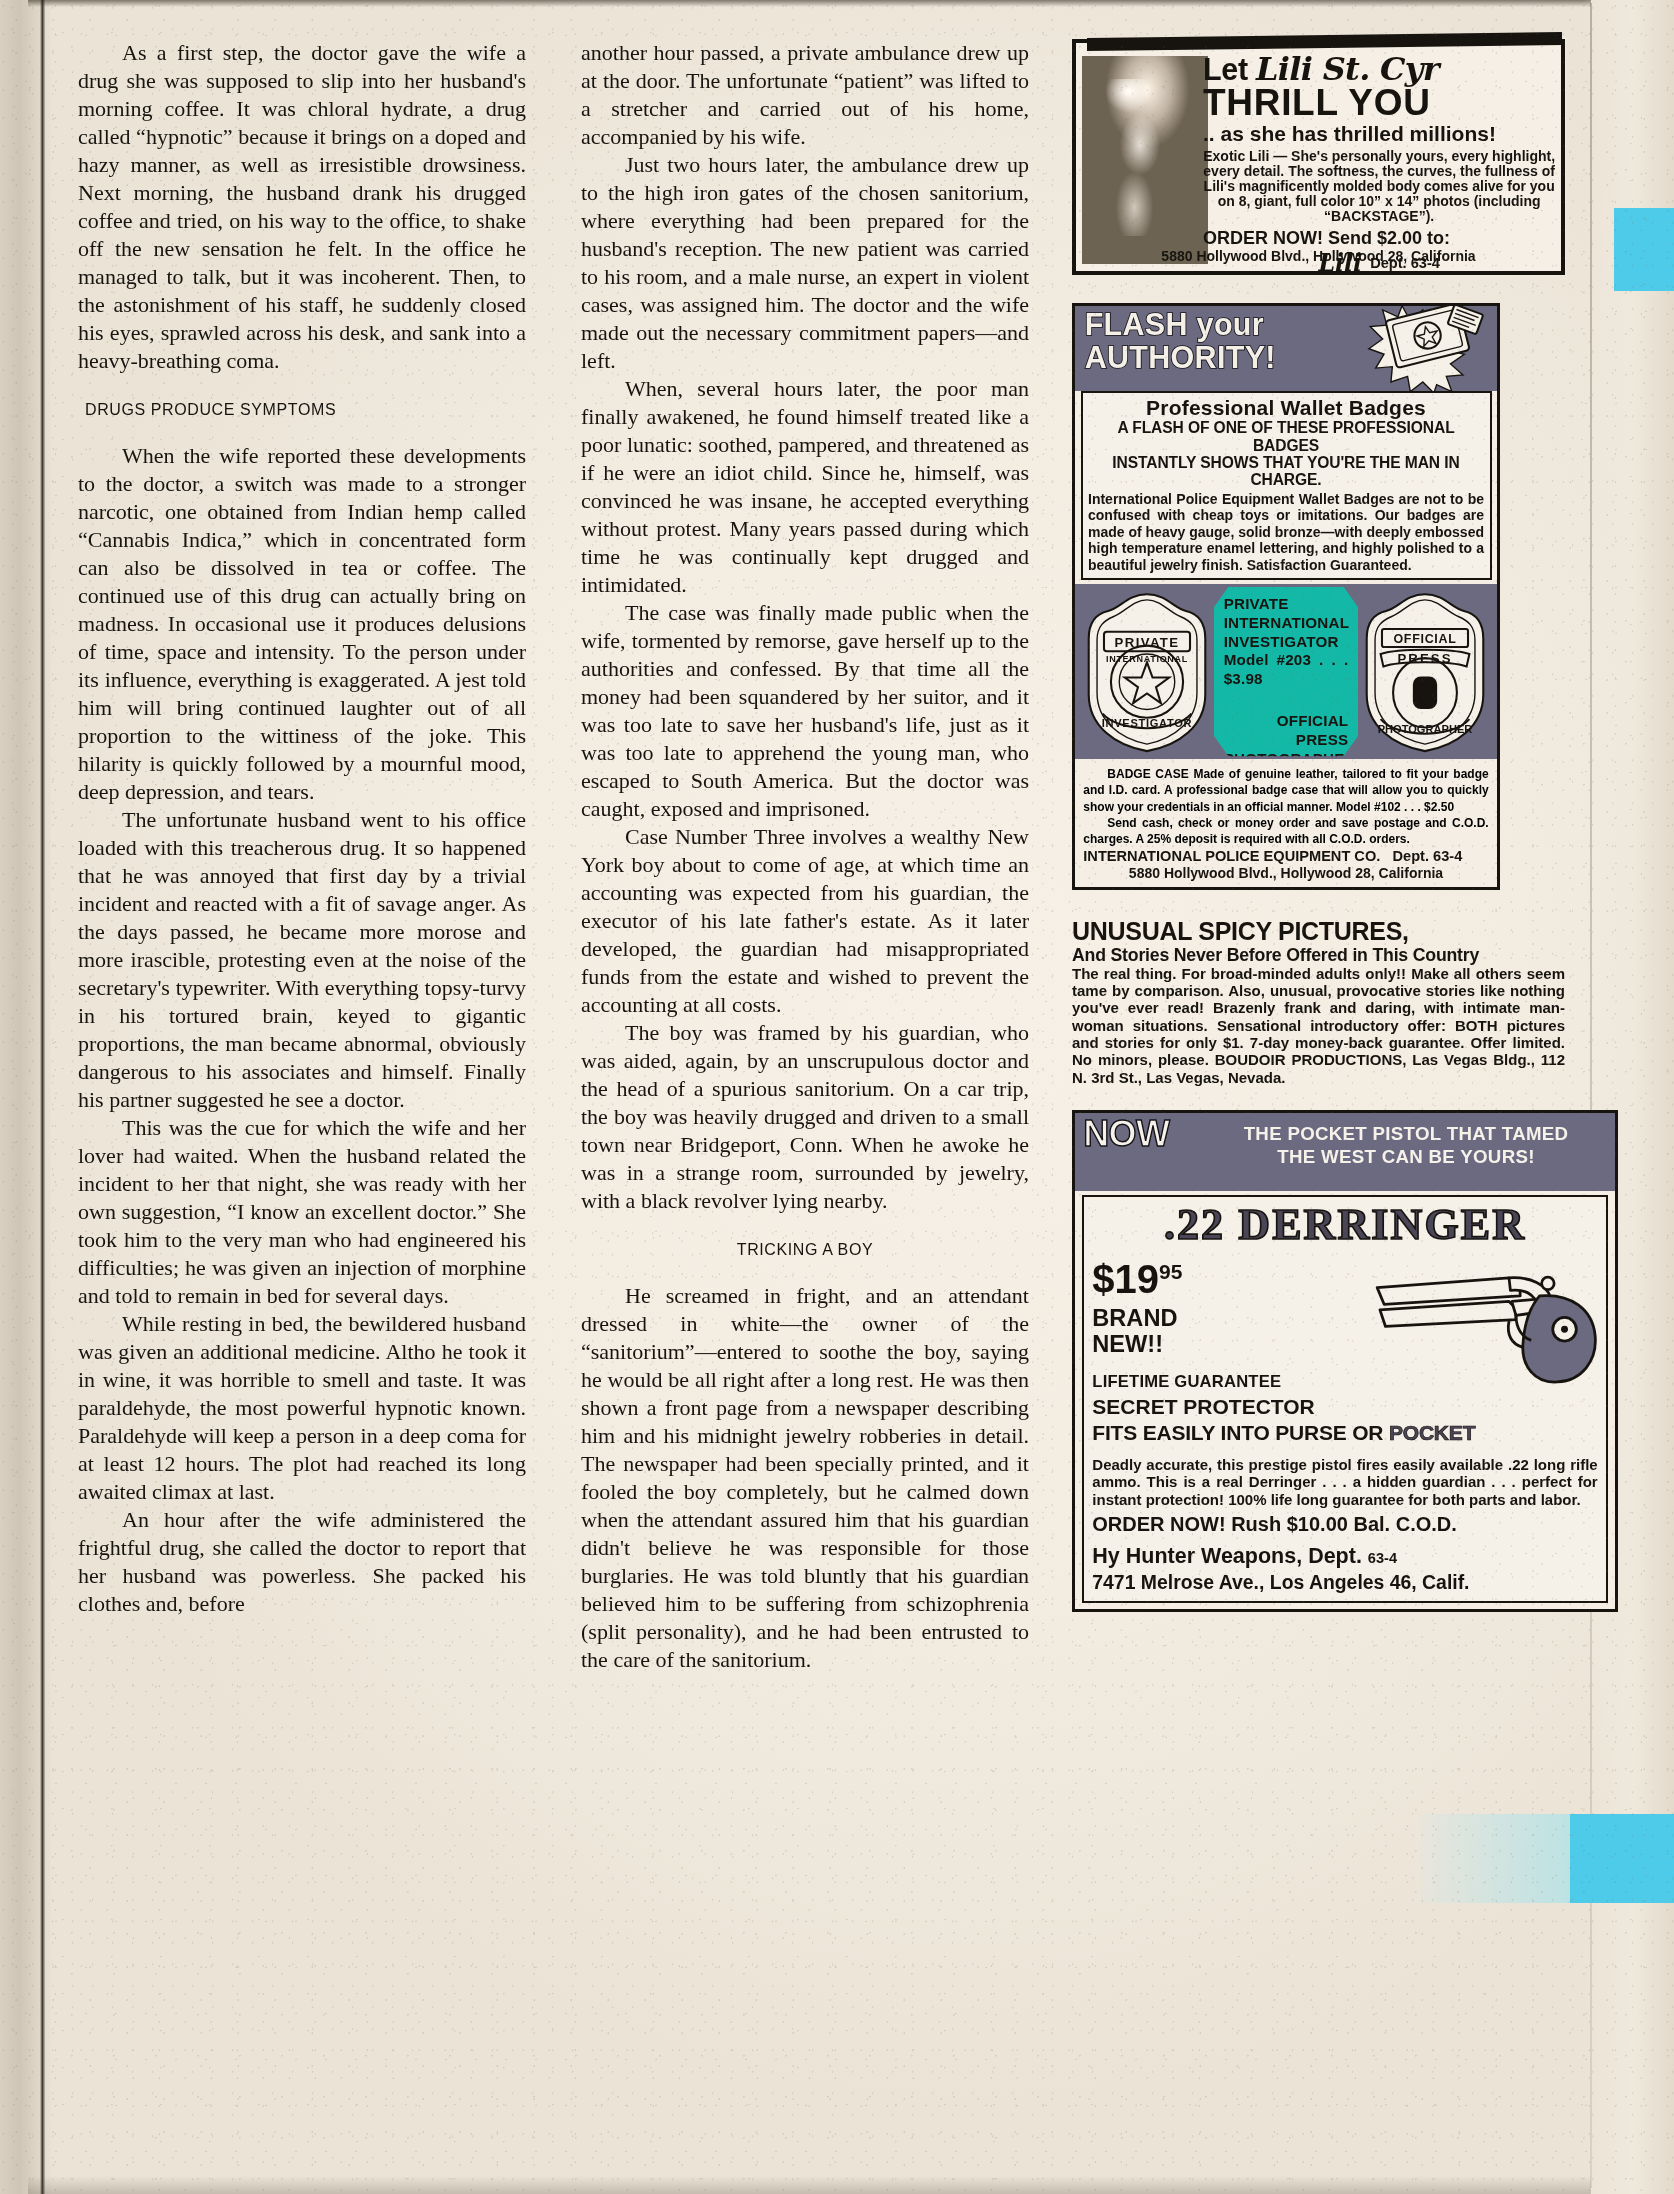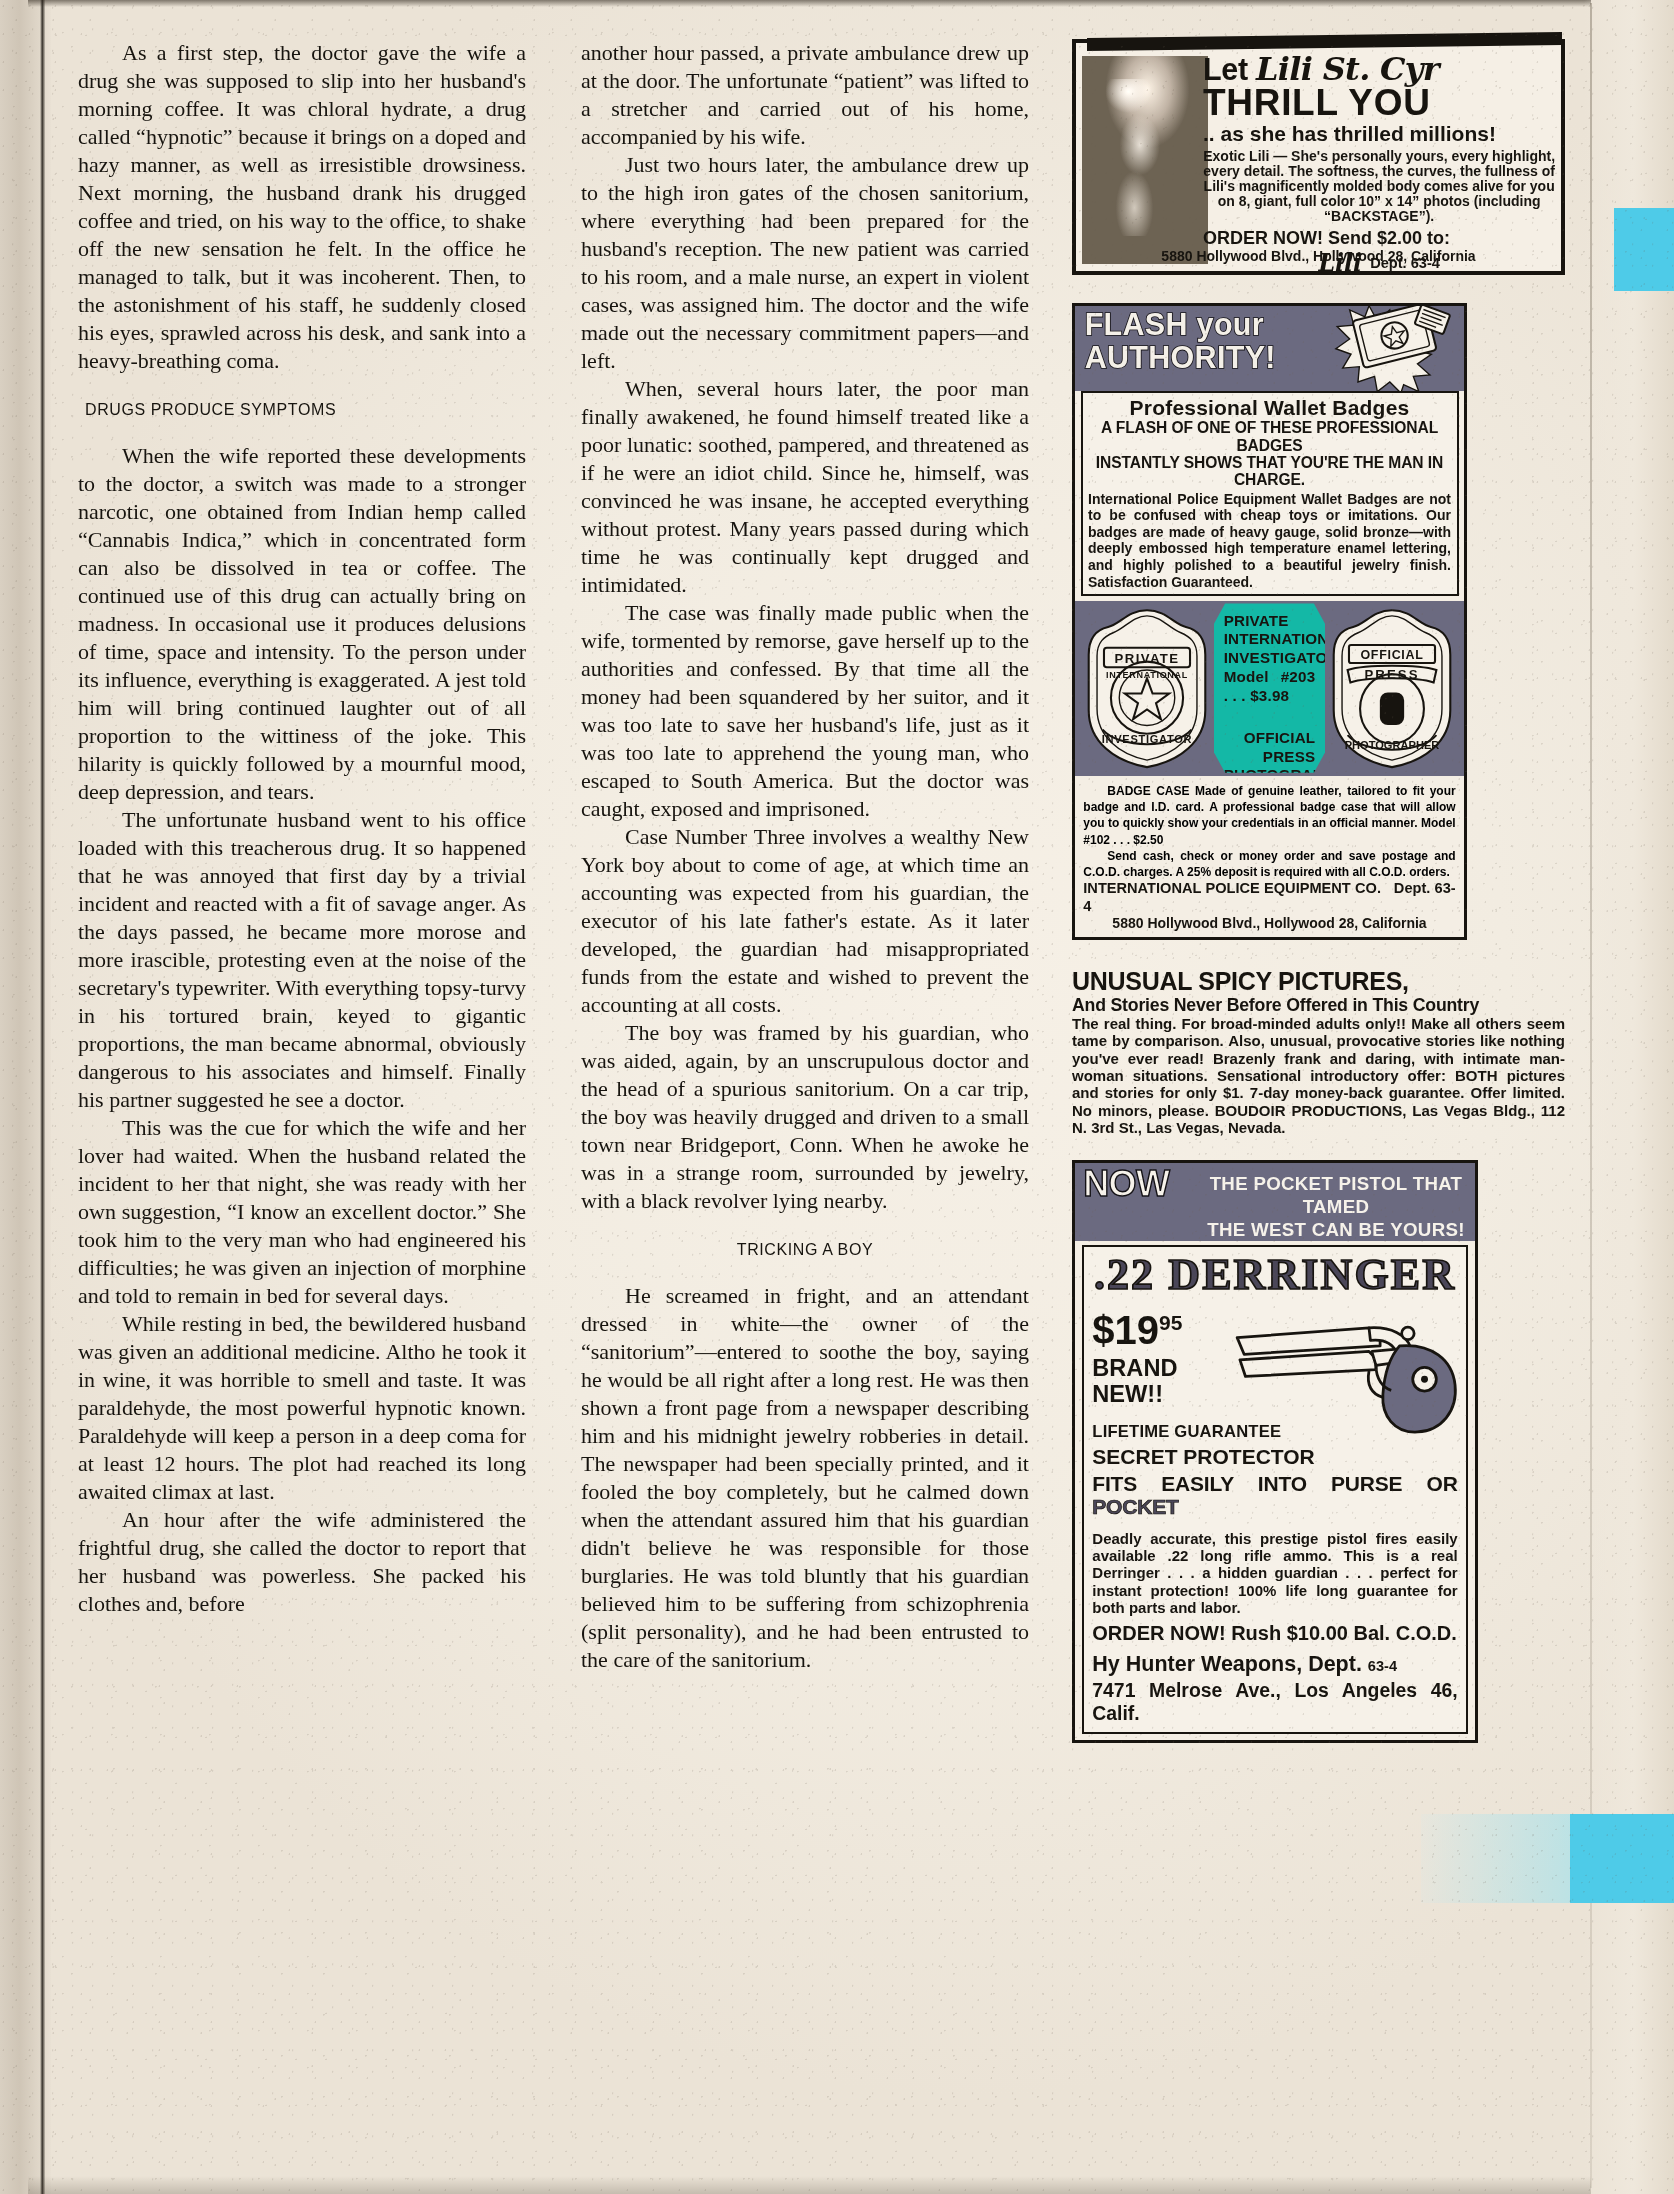--- a/index.html
+++ b/index.html
@@ -156,21 +156,21 @@
     font-family:"DejaVu Serif", serif;font-style:italic;font-weight:700;
     font-size:23.6px;color:#17140f;
   }
   .lili-dept{font-family:"Liberation Sans", sans-serif;font-weight:700;font-size:14.6px;color:#17140f;}
   .lili-addr{
     position:absolute;left:5.5px;right:5.5px;bottom:5.5px;text-align:center;
     font-family:"Liberation Sans", sans-serif;font-weight:700;font-size:14px;color:#17140f;
   }
 
   
-  #ad-badge{width:395px;margin:0 0 28px 0;}
+  #ad-badge{width:428px;margin:0 0 28px 0;}
   #ad-badge .frame{border:3.5px solid #17140f;background:#f4eee4;position:relative;}
   .badge-hero{
     position:relative;height:85px;background:#6b6a80;overflow:hidden;
   }
   .badge-hero .flash1,.badge-hero .flash2{
     font-family:"Liberation Sans", sans-serif;font-weight:700;
     color:#f4f0e8;letter-spacing:0.3px;
     -webkit-text-stroke:1.7px #141216;
     paint-order:stroke fill;
   }
@@ -244,21 +244,21 @@
     font-family:"Liberation Sans", sans-serif;font-weight:700;font-size:17.7px;
     line-height:20px;color:#17140f;letter-spacing:-0.2px;
   }
   .sp-body{
     font-family:"Liberation Sans", sans-serif;font-weight:600;font-size:15px;
     line-height:17.3px;color:#17140f;text-align:justify;
   }
   .sp-body b{font-weight:700;}
 
   
-  #ad-derr{width:406px;}
+  #ad-derr{width:546px;}
   #ad-derr .frame{border:3.5px solid #17140f;background:#f4eee4;position:relative;}
   .dr-top{
     background:#6b6a80;height:78px;position:relative;
   }
   .dr-now{
     position:absolute;left:8.3px;top:7px;
     font-family:"Liberation Sans", sans-serif;font-weight:700;font-size:36px;
     color:#f6f2ea;-webkit-text-stroke:1.4px #141216;letter-spacing:-0.7px;
   }
   .dr-tag{

